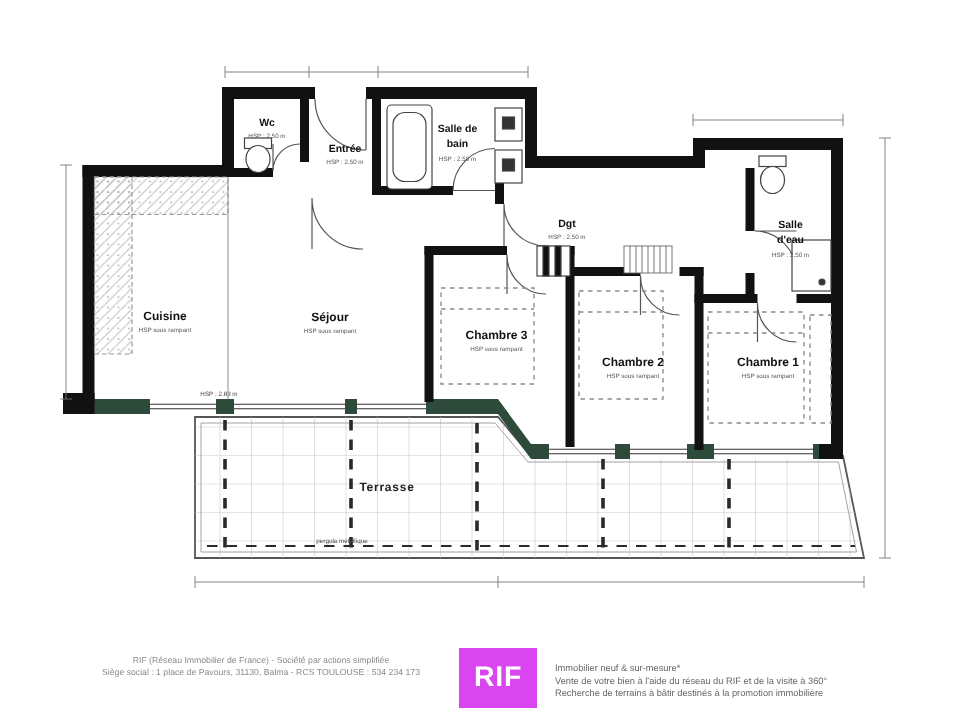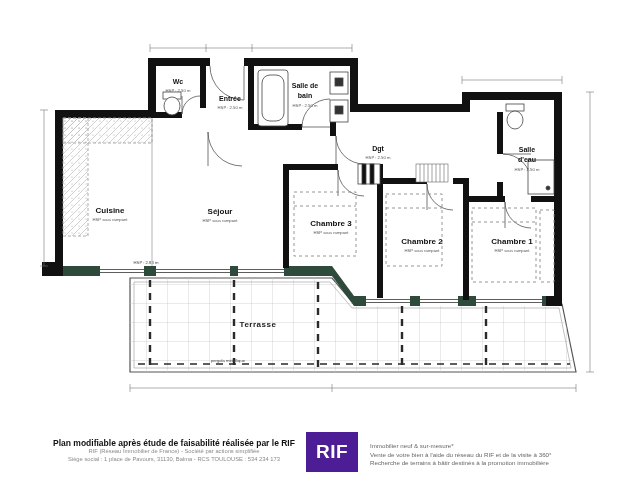--- a/index.html
+++ b/index.html
@@ -8,21 +8,21 @@
   #plan-svg{position:absolute;left:0;top:0;}
   .room-label{font-weight:bold;font-size:8px;fill:#111;text-anchor:middle;}
   .room-label-sm{font-weight:bold;font-size:7px;fill:#111;text-anchor:middle;}
   .hsp-label{font-size:4.2px;fill:#555;text-anchor:middle;}
   .tiny-note{font-size:4.2px;fill:#444;text-anchor:middle;}
   .terr-label{font-weight:bold;font-size:8px;fill:#222;text-anchor:middle;letter-spacing:.5px;}
   #footer{position:absolute;left:0;top:430px;width:640px;height:50px;}
   #footer-left{position:absolute;left:36px;top:8px;width:276px;text-align:center;}
   #footer-left .f-title{font-size:8.5px;font-weight:bold;color:#111;line-height:10px;}
   #footer-left .f-sub{font-size:5.8px;color:#8a8a8a;line-height:7.5px;}
-  #rif-logo{position:absolute;left:306px;top:2px;width:52px;height:40px;background:#4c1d95;
+  #rif-logo{position:absolute;left:306px;top:2px;width:52px;height:40px;background:#d946ef;
             display:flex;align-items:center;justify-content:center;}
   #rif-logo span{color:#fff;font-weight:bold;font-size:19px;letter-spacing:.5px;}
   #footer-right{position:absolute;left:370px;top:12px;width:260px;text-align:left;}
   #footer-right .f-line{font-size:6.2px;color:#666;line-height:8.5px;}
 </style>
 </head>
 <body>
 
 <div id="stage">
 
@@ -257,21 +257,20 @@
     </g>
     <g>
       <text class="room-label" x="512" y="244">Chambre 1</text>
       <text class="hsp-label" x="512" y="252">HSP sous rampant</text>
     </g>
   </g>
 </svg>
 
 <div id="footer">
   <div id="footer-left">
-    <div class="f-title">Plan modifiable après étude de faisabilité réalisée par le RIF</div>
     <div class="f-sub">RIF (Réseau Immobilier de France) - Société par actions simplifiée</div>
     <div class="f-sub">Siège social : 1 place de Pavours, 31130, Balma - RCS TOULOUSE : 534 234 173</div>
   </div>
   <div id="rif-logo">
     <span>RIF</span>
   </div>
   <div id="footer-right">
     <div class="f-line">Immobilier neuf &amp; sur-mesure*</div>
     <div class="f-line">Vente de votre bien à l'aide du réseau du RIF et de la visite à 360°</div>
     <div class="f-line">Recherche de terrains à bâtir destinés à la promotion immobilière</div>

